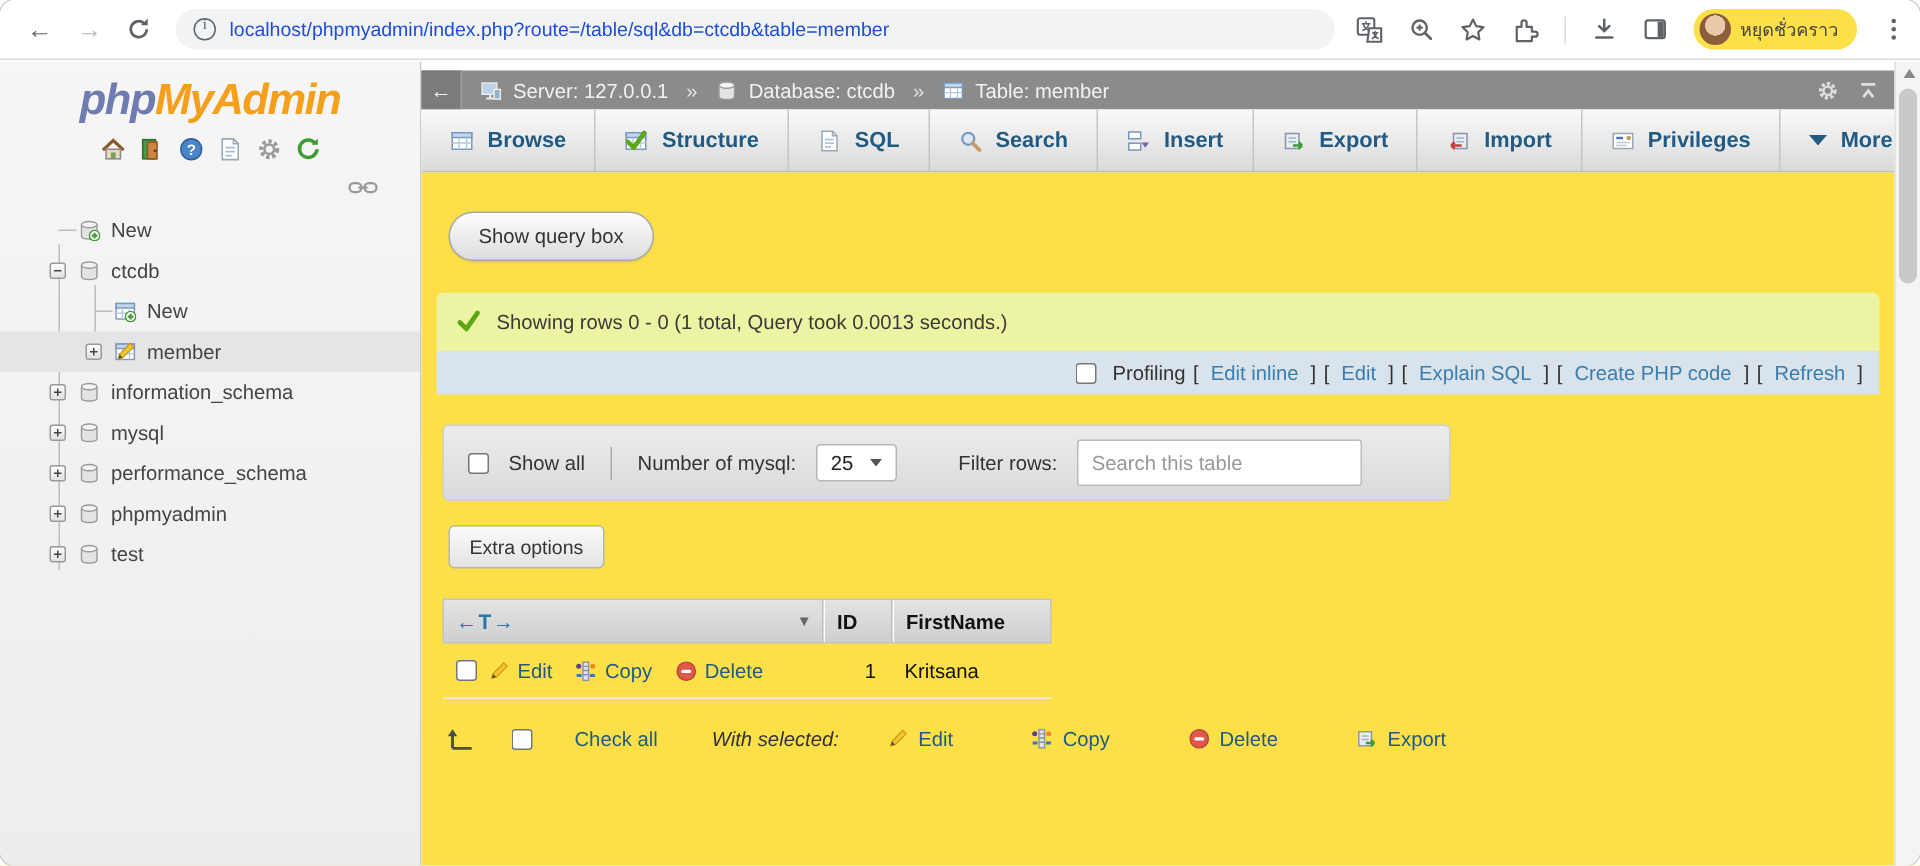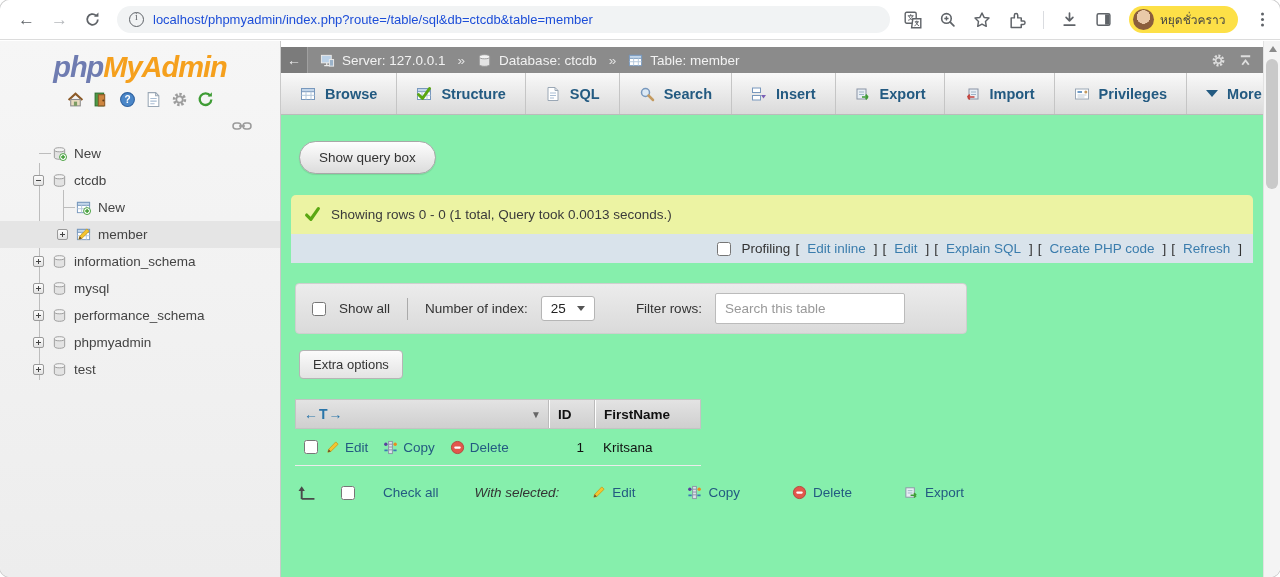--- a/index.html
+++ b/index.html
@@ -72,21 +72,21 @@
   .crumb-right { margin-left:auto; display:flex; gap:12px; align-items:center; padding-right:10px; }
 
   .tabs { position:absolute; left:0; top:32px; right:17px; height:42px; display:flex;
           background:linear-gradient(#f9f9f9,#dadada); border-bottom:1px solid #bbb; }
   .tab { display:flex; align-items:center; gap:9px; padding:0 19px; border-right:1px solid #c5c5c5;
          font-size:14.5px; font-weight:bold; color:#235a81; white-space:nowrap; }
   .tab svg { display:block; }
   .caret-down { width:0; height:0; border-left:6px solid transparent; border-right:6px solid transparent;
                 border-top:7px solid #235a81; }
 
-  .content { position:absolute; left:0; top:74px; right:17px; bottom:0; background:#86efac; }
+  .content { position:absolute; left:0; top:74px; right:17px; bottom:0; background:#fde047; }
   .show-query-btn { display:inline-block; margin:26px 0 0 18px; padding:8px 19px;
                     border:1px solid #a8a8a8; border-radius:17px; background:linear-gradient(#fefefe,#dcdcdc);
                     font-size:13.5px; color:#333; box-shadow:0 1px 1px rgba(0,0,0,.1); }
   .result-area { margin:21px 10px 0 10px; }
   .success { background:#ecf3a3; border-radius:5px 5px 0 0; padding:11px 13px; font-size:13.5px;
              color:#3a3a3a; display:flex; align-items:center; gap:10px; }
   .sql-box { background:#ebebe9; padding:14px 12px 16px 12px; font-size:14px; }
   .sql-selected { background:#2e67c2; color:#fff; padding:3px 5px; }
   .profiling { background:#d9e3eb; padding:7px 11px; font-size:13.5px; display:flex;
                justify-content:flex-end; align-items:center; gap:5px; color:#333; }
@@ -543,21 +543,21 @@
           <span class="bracket">[</span>
           <span class="prof-link">Refresh</span>
           <span class="bracket">]</span>
         </div>
       </div>
 
       <div class="rows-bar">
         <input type="checkbox" style="">
         <span>Show all</span>
         <span class="vdiv"></span>
-        <span>Number of index:</span>
+        <span>Number of mysql:</span>
         <span class="fake-select">
           <span>25</span>
           <span class="sel-caret"></span>
         </span>
         <span style="margin-left:28px">Filter rows:</span>
         <input class="filter-input" type="text" placeholder="Search this table" style="">
       </div>
 
       <span class="extra-btn">Extra options</span>
 

